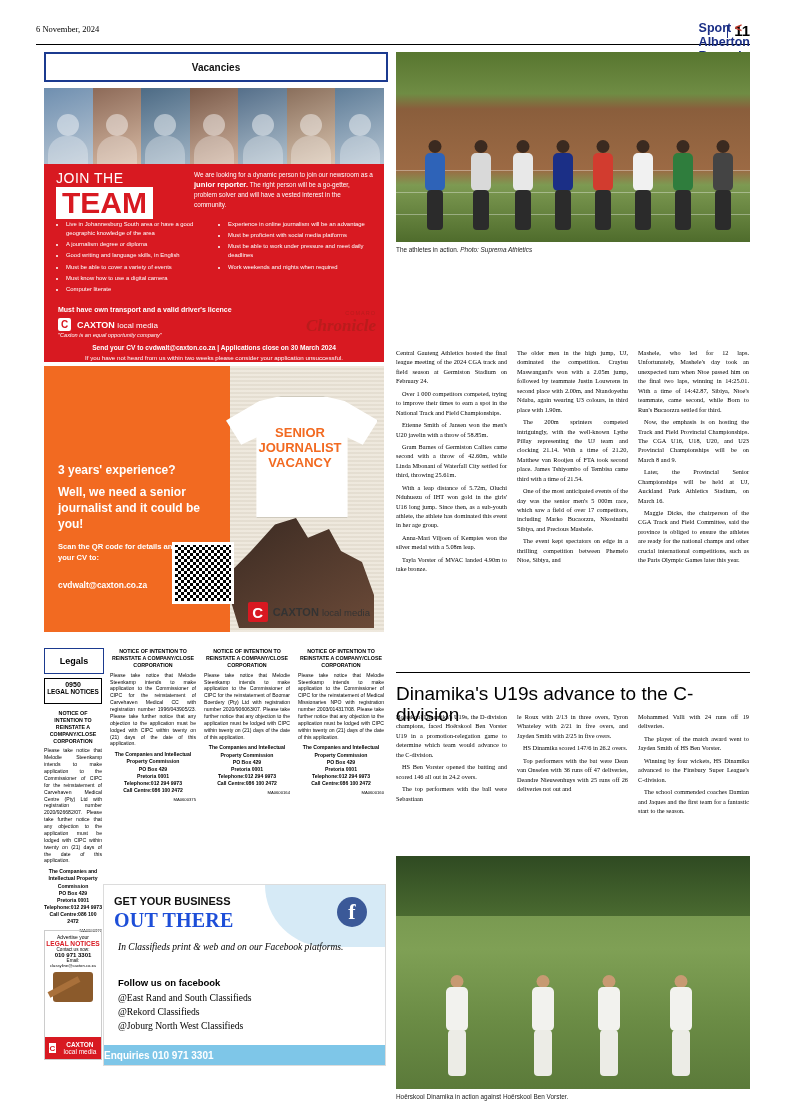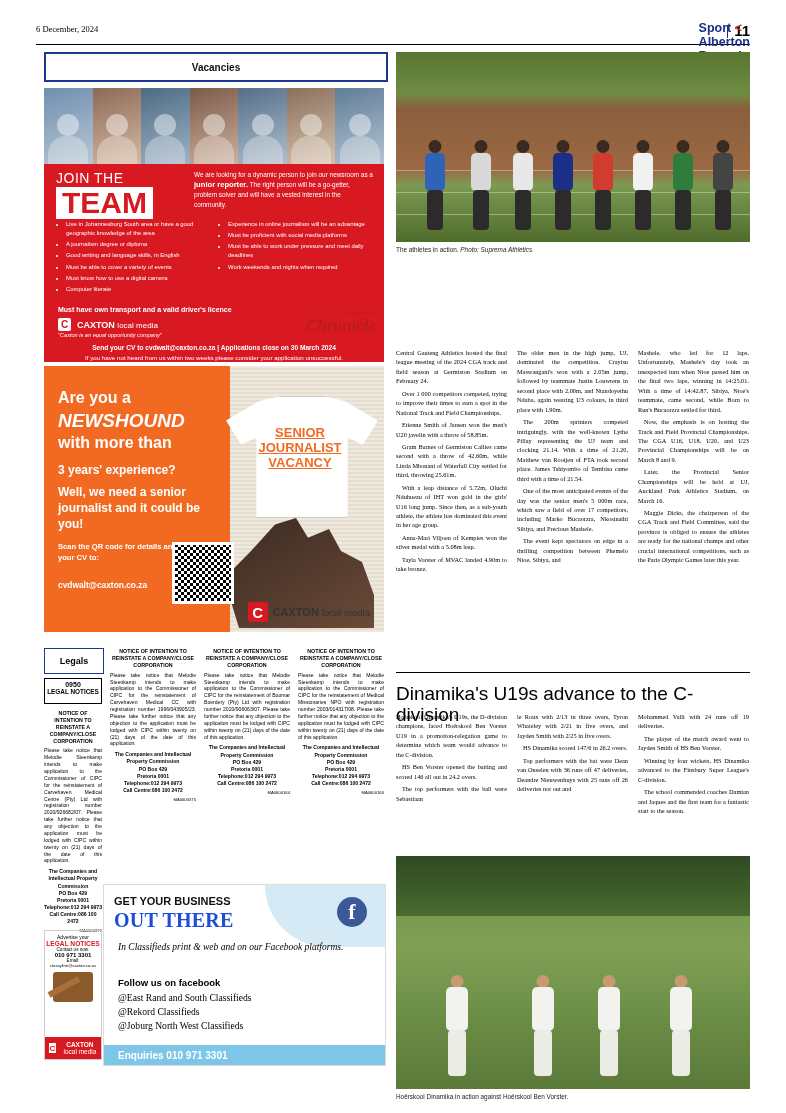--- a/index.html
+++ b/index.html
@@ -53,21 +53,21 @@
   .chron .n{font-family:"Liberation Serif",serif;font-size:17px;font-weight:bold;font-style:italic;}
   .eqop{position:absolute;left:14px;top:244px;color:#fff;font-family:"Liberation Sans",sans-serif;font-size:5.6px;font-style:italic;}
   .send{position:absolute;left:44px;top:340px;width:340px;height:22px;background:#d81921;color:#fff;text-align:center;font-family:"Liberation Sans",sans-serif;font-size:6.2px;line-height:1.5;padding-top:3px;box-sizing:border-box;}
   .send b{font-size:6.6px;}
   
   .ad2{position:absolute;left:44px;top:366px;width:340px;height:266px;overflow:hidden;background:#e9e4da;}
   .ad2 .news-bg{position:absolute;inset:0;background:
      repeating-linear-gradient(0deg,#efe9de 0 2px,#e4ddd0 2px 4px);opacity:.9;}
   .ad2 .orange{position:absolute;left:0;top:0;width:186px;height:266px;background:#f26a21;}
   .ad2 .shirt{position:absolute;right:6px;top:30px;width:150px;height:120px;background:#fff;clip-path:polygon(22% 4%,36% 0,64% 0,78% 4%,100% 20%,90% 40%,80% 34%,80% 100%,20% 100%,20% 34%,10% 40%,0 20%);border:1px solid #cfcabd;}
-  .ad2 .shirt-txt{position:absolute;right:32px;top:60px;width:104px;text-align:center;font-family:"Liberation Sans",sans-serif;font-weight:bold;font-size:13px;color:#f26a21;line-height:1.15;text-decoration:underline;}
+  .ad2 .shirt-txt{position:absolute;right:32px;top:60px;width:104px;text-align:center;font-family:"Liberation Sans",sans-serif;font-weight:bold;font-size:13px;color:#f26a21;line-height:1.15;}
   .ad2 .hand{position:absolute;right:10px;bottom:4px;width:150px;height:110px;background:linear-gradient(150deg,#3a2a22,#6b4a38);clip-path:polygon(10% 100%,0 55%,18% 30%,34% 6%,48% 0,56% 18%,70% 10%,78% 30%,92% 40%,100% 70%,100% 100%);}
   .ad2 h2{position:absolute;left:14px;top:22px;width:168px;margin:0;font-family:"Liberation Sans",sans-serif;color:#fff;font-size:16px;line-height:1.3;font-weight:bold;}
   .ad2 h2 em{display:block;font-style:italic;font-size:19px;}
   .ad2 .sub{position:absolute;left:14px;top:118px;width:168px;font-family:"Liberation Sans",sans-serif;color:#fff;font-size:12px;font-weight:bold;line-height:1.35;}
   .ad2 .scan{position:absolute;left:14px;top:176px;width:140px;font-family:"Liberation Sans",sans-serif;color:#fff;font-size:7.6px;font-weight:bold;line-height:1.4;}
   .ad2 .mail{position:absolute;left:14px;top:214px;font-family:"Liberation Sans",sans-serif;color:#fff;font-size:8.4px;font-weight:bold;}
   .qr{position:absolute;left:128px;top:176px;width:56px;height:56px;background:
     repeating-linear-gradient(0deg,#000 0 3px,#fff 3px 6px),
     repeating-linear-gradient(90deg,#000 0 3px,#fff 3px 6px);
     background-blend-mode:difference;border:3px solid #fff;}
@@ -87,21 +87,21 @@
   .notice .ref{text-align:right;font-size:4.2px;margin-top:3px;}
   
   .ad3{position:absolute;left:103px;top:884px;width:281px;height:180px;background:#fff;border:1px solid #dcdcdc;overflow:hidden;}
   .ad3 .hd{position:absolute;left:10px;top:10px;font-family:"Liberation Sans",sans-serif;font-size:11px;font-weight:bold;color:#111;}
   .ad3 .out{position:absolute;left:10px;top:24px;font-family:Liberation Serif, serif;font-size:20px;font-weight:bold;color:#1d4ed8;letter-spacing:.2px;}
   .ad3 .swoosh{position:absolute;right:0;top:0;width:120px;height:62px;background:#d6eaf6;border-bottom-left-radius:90px;}
   .fb{position:absolute;right:18px;top:12px;width:30px;height:30px;border-radius:50%;background:#3b5998;color:#fff;font-family:"Liberation Serif",serif;font-weight:bold;font-size:22px;display:flex;align-items:center;justify-content:center;}
   .ad3 .it{position:absolute;left:14px;top:56px;width:250px;font-family:"Liberation Serif",serif;font-style:italic;font-size:9.5px;line-height:1.35;}
   .ad3 .fol{position:absolute;left:14px;top:92px;font-family:"Liberation Sans",sans-serif;font-size:9.5px;font-weight:bold;}
   .ad3 .hs{position:absolute;left:14px;top:106px;font-family:"Liberation Serif",serif;font-size:9.6px;line-height:1.45;}
-  .ad3 .enq{position:absolute;left:0;bottom:0;width:281px;height:20px;background:#7ec6e8;color:#fff;display:flex;align-items:center;padding-left:14px;box-sizing:border-box;font-family:"Liberation Sans",sans-serif;font-size:10px;font-weight:bold;}
+  .ad3 .enq{position:absolute;left:0;bottom:0;width:281px;height:20px;background:#7ec6e8;color:#fff;display:flex;align-items:center;box-sizing:border-box;font-family:"Liberation Sans",sans-serif;font-size:10px;font-weight:bold;}
   
   .ad4{position:absolute;left:44px;top:930px;width:56px;height:128px;border:1px solid #ccc;text-align:center;overflow:hidden;}
   .ad4 .t1{font-family:"Liberation Sans",sans-serif;font-size:5px;margin-top:3px;}
   .ad4 .t2{font-family:"Liberation Sans",sans-serif;font-size:6.6px;font-weight:bold;color:#d81921;}
   .ad4 .t3{font-family:"Liberation Sans",sans-serif;font-size:4.6px;}
   .ad4 .t4{font-family:"Liberation Sans",sans-serif;font-size:6px;font-weight:bold;}
   .ad4 .t5{font-family:"Liberation Sans",sans-serif;font-size:4.2px;}
   .gavel{width:40px;height:30px;margin:4px auto 0;background:#8b5a2b;position:relative;border-radius:3px;}
   .gavel:after{content:"";position:absolute;left:-6px;top:12px;width:34px;height:6px;background:#a9703a;transform:rotate(-28deg);}
   .ad4 .cxstrip{position:absolute;left:0;bottom:0;width:56px;height:22px;background:#d81921;display:flex;align-items:center;gap:3px;padding-left:4px;box-sizing:border-box;}
@@ -136,21 +136,21 @@
   .crick .t{position:absolute;left:50%;transform:translateX(-50%);top:12px;width:22px;height:44px;border-radius:5px;background:#f2f2ee;}
   .crick .lg{position:absolute;left:50%;transform:translateX(-50%);top:55px;width:18px;height:46px;background:#ecece6;border-radius:4px;}
   .cap2{position:absolute;left:396px;top:1093px;width:354px;font-family:"Liberation Sans",sans-serif;font-size:6.4px;color:#222;}
 </style>
 </head>
 <body>
 
 <div class="page">
 
   <div class="masthead">
-    <div class="date">6 December, 2024</div>
+    <div class="date">6 November, 2024</div>
     <div class="mh-inner">
       <div class="mh-flex">
         <span class="right">
           <span class="sport">Sport</span>
           <span class="lt">&lt;</span>
           <span class="rec">Alberton Record</span>
         </span>
         <span class="mh-bar"></span>
         <span class="pgnum" style="position:static;">11</span>
       </div>
@@ -234,25 +234,20 @@
     <b>Send your CV to cvdwalt@caxton.co.za | Applications close on 30 March 2024</b><br>
     <span>If you have not heard from us within two weeks please  consider your application unsuccessful.</span>
   </div>
 
   <div class="ad2">
     <div class="news-bg"></div>
     <div class="orange"></div>
     <div class="shirt"></div>
     <div class="shirt-txt">SENIOR JOURNALIST VACANCY</div>
     <div class="hand"></div>
-    <h2>
-      <span>Are you a</span>
-      <em>NEWSHOUND</em>
-      <span>with more than</span>
-    </h2>
     <div class="sub" style="top:96px">3 years' experience?</div>
     <div class="sub">Well, we need a senior journalist and it could be you!</div>
     <div class="scan">Scan the QR code for details and send your CV to:</div>
     <div class="mail">cvdwalt@caxton.co.za</div>
     <div class="qr"></div>
     <div class="cxbot">
       <span class="cx-mark2">C</span>
       <span class="cx-txt2"><span>CAXTON</span> <i>local media</i></span>
     </div>
   </div>

